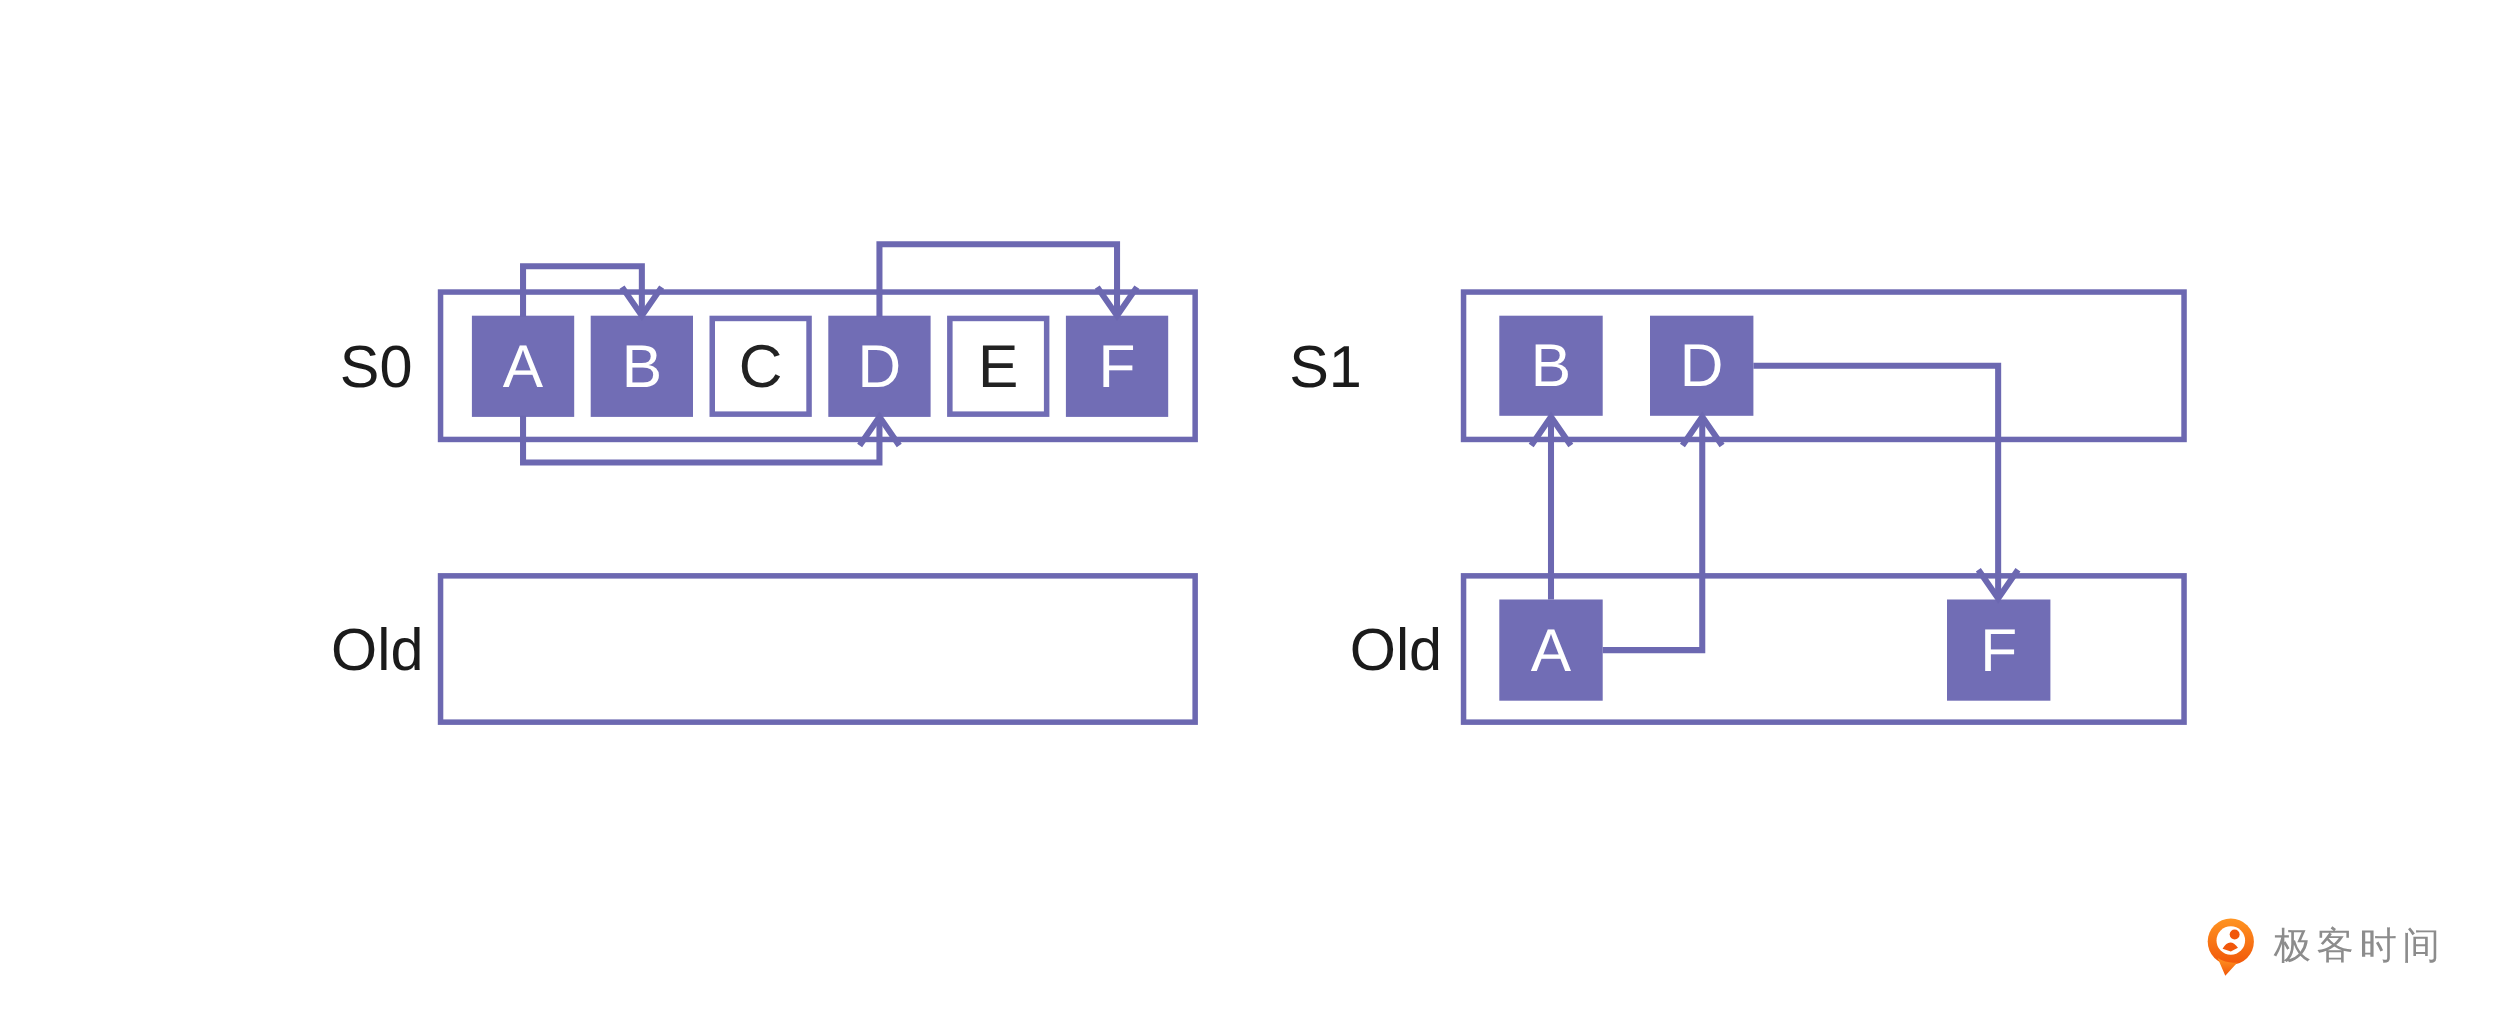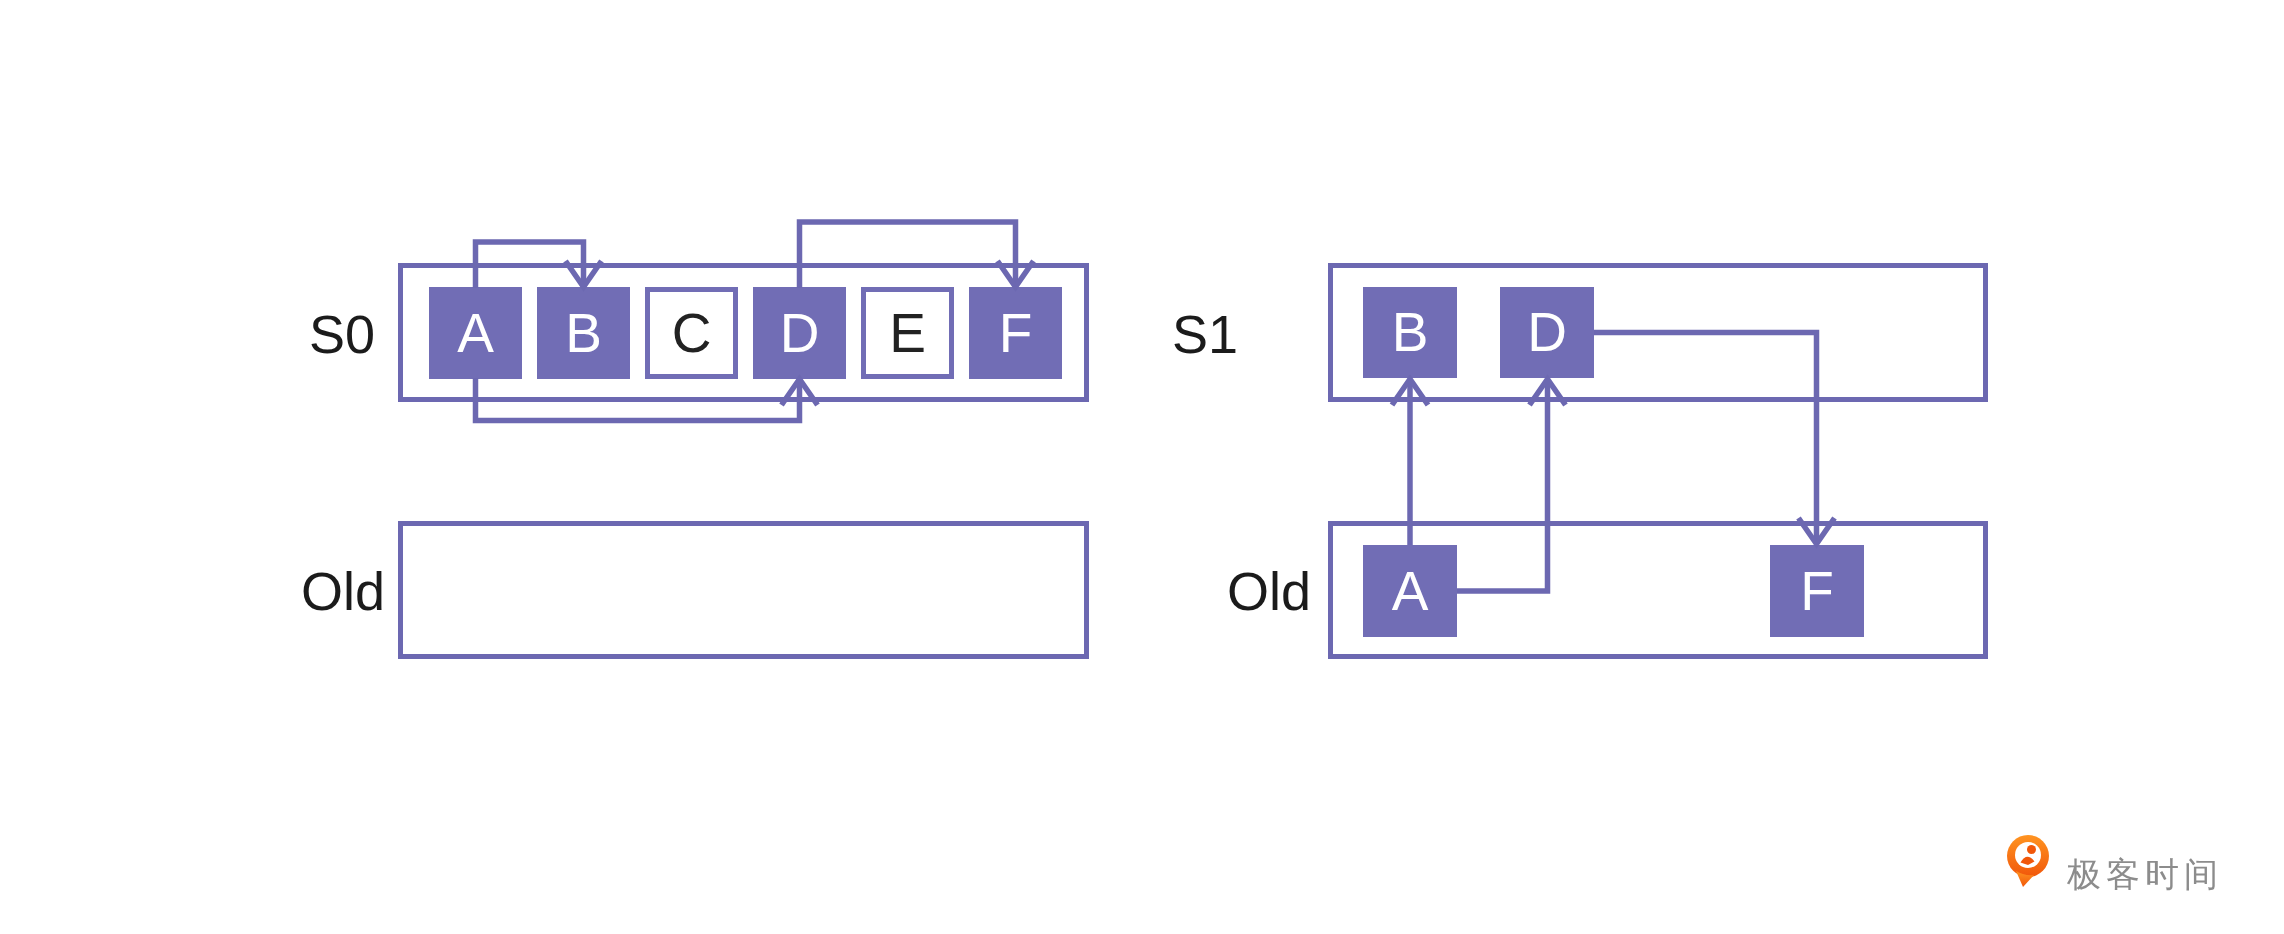--- a/index.html
+++ b/index.html
@@ -53,21 +53,21 @@
     pointer-events:none;
   }
   .arrow{
     stroke:var(--purple);
     stroke-width:5.5;
     fill:none;
   }
   .logo{
     position:absolute;
     left:2001px;top:829px;
-    display:flex;align-items:flex-end;
+    display:flex;align-items:center;
   }
   .logo-text{
     margin-left:12px;
     font-size:34px;
     letter-spacing:5px;
     color:var(--logo-gray);
     line-height:1;
     white-space:nowrap;
   }
 </style>

